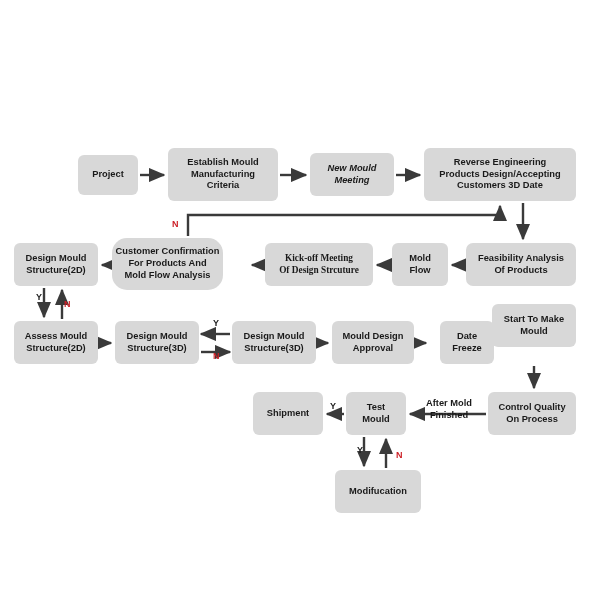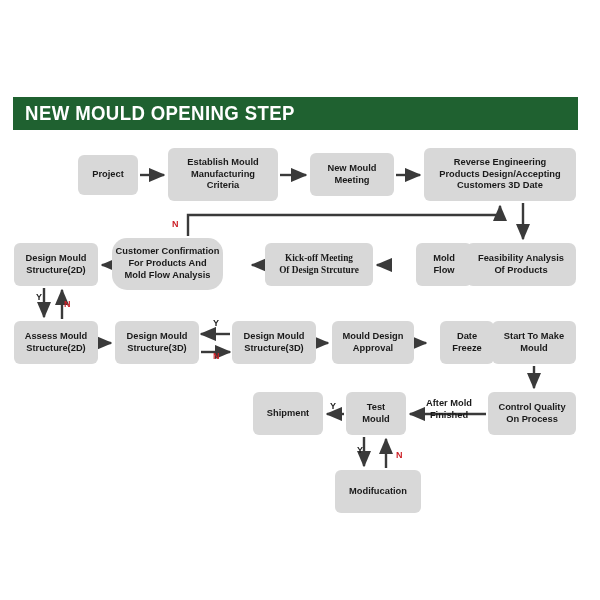--- a/index.html
+++ b/index.html
@@ -83,23 +83,20 @@
     line-height: 1.28;
     z-index: 3;
     white-space: pre-line;
   }
 </style>
 </head>
 <body>
 
 <div id="page">
 
-  <div id="header-bar">
-    <div id="header-title">NEW MOULD OPENING STEP</div>
-  </div>
 
   <svg id="flow-canvas" viewBox="0 0 600 600" xmlns="http://www.w3.org/2000/svg">
     <defs>
       <marker id="arrowhead" markerWidth="7" markerHeight="6" refX="6.4" refY="3" orient="auto" markerUnits="strokeWidth">
         <path d="M0,0 L7,3 L0,6 z" fill="#3a3a3a"></path>
       </marker>
     </defs>
 
     <g stroke="#3a3a3a" stroke-width="2.4" fill="none" marker-end="url(#arrowhead)">
 
@@ -139,47 +136,47 @@
 
       <path d="M188,236 L188,215 L500,215 L500,206"></path>
     </g>
   </svg>
 
   <div id="nodes-layer">
       <div class="node" style="left: 78px; top: 155px; width: 60px; height: 40px;">Project</div>
       <div class="node" style="left: 168px; top: 148px; width: 110px; height: 53px;">Establish Mould
 Manufacturing
 Criteria</div>
-      <div class="node" style="left: 310px; top: 153px; width: 84px; height: 43px;">New Mould
+      <div class="node" style="left: 310px; top: 153px; width: 84px; height: 43px; font-style: italic;">New Mould
 Meeting</div>
       <div class="node" style="left: 424px; top: 148px; width: 152px; height: 53px;">Reverse Engineering
 Products Design/Accepting
 Customers 3D Date</div>
       <div class="node" style="left: 466px; top: 243px; width: 110px; height: 43px; border-radius: 7px;">Feasibility Analysis
 Of Products</div>
-      <div class="node" style="left: 392px; top: 243px; width: 56px; height: 43px; margin-left: 24px;">Mold
+      <div class="node" style="left: 392px; top: 243px; width: 56px; height: 43px;">Mold
 Flow</div>
       <div class="node" style="left: 265px; top: 243px; width: 108px; height: 43px; font-family: Liberation Serif, serif;">Kick-off Meeting
 Of Design Strcuture</div>
       <div class="node" style="left: 112px; top: 238px; width: 111px; height: 52px; border-radius: 15px;">Customer Confirmation
 For Products And
 Mold Flow Analysis</div>
       <div class="node" style="left: 14px; top: 243px; width: 84px; height: 43px;">Design Mould
 Structure(2D)</div>
       <div class="node" style="left: 14px; top: 321px; width: 84px; height: 43px;">Assess Mould
 Structure(2D)</div>
       <div class="node" style="left: 115px; top: 321px; width: 84px; height: 43px;">Design Mould
 Structure(3D)</div>
       <div class="node" style="left: 232px; top: 321px; width: 84px; height: 43px;">Design Mould
 Structure(3D)</div>
       <div class="node" style="left: 332px; top: 321px; width: 82px; height: 43px;">Mould Design
 Approval</div>
       <div class="node" style="left: 440px; top: 321px; width: 54px; height: 43px;">Date
 Freeze</div>
-      <div class="node" style="left: 492px; top: 321px; width: 84px; height: 43px;">Start To Make
+      <div class="node" style="left: 492px; top: 304px; width: 84px; height: 43px;">Start To Make
 Mould</div>
       <div class="node" style="left: 488px; top: 392px; width: 88px; height: 43px;">Control Quality
 On Process</div>
       <div class="node" style="left: 346px; top: 392px; width: 60px; height: 43px;">Test
 Mould</div>
       <div class="node" style="left: 253px; top: 392px; width: 70px; height: 43px;">Shipment</div>
       <div class="node" style="left: 335px; top: 470px; width: 86px; height: 43px;">Modifucation</div>
     </div>
   <div id="labels-layer">
       <div class="edge-label no" style="left: 172px; top: 219px;">N</div>

